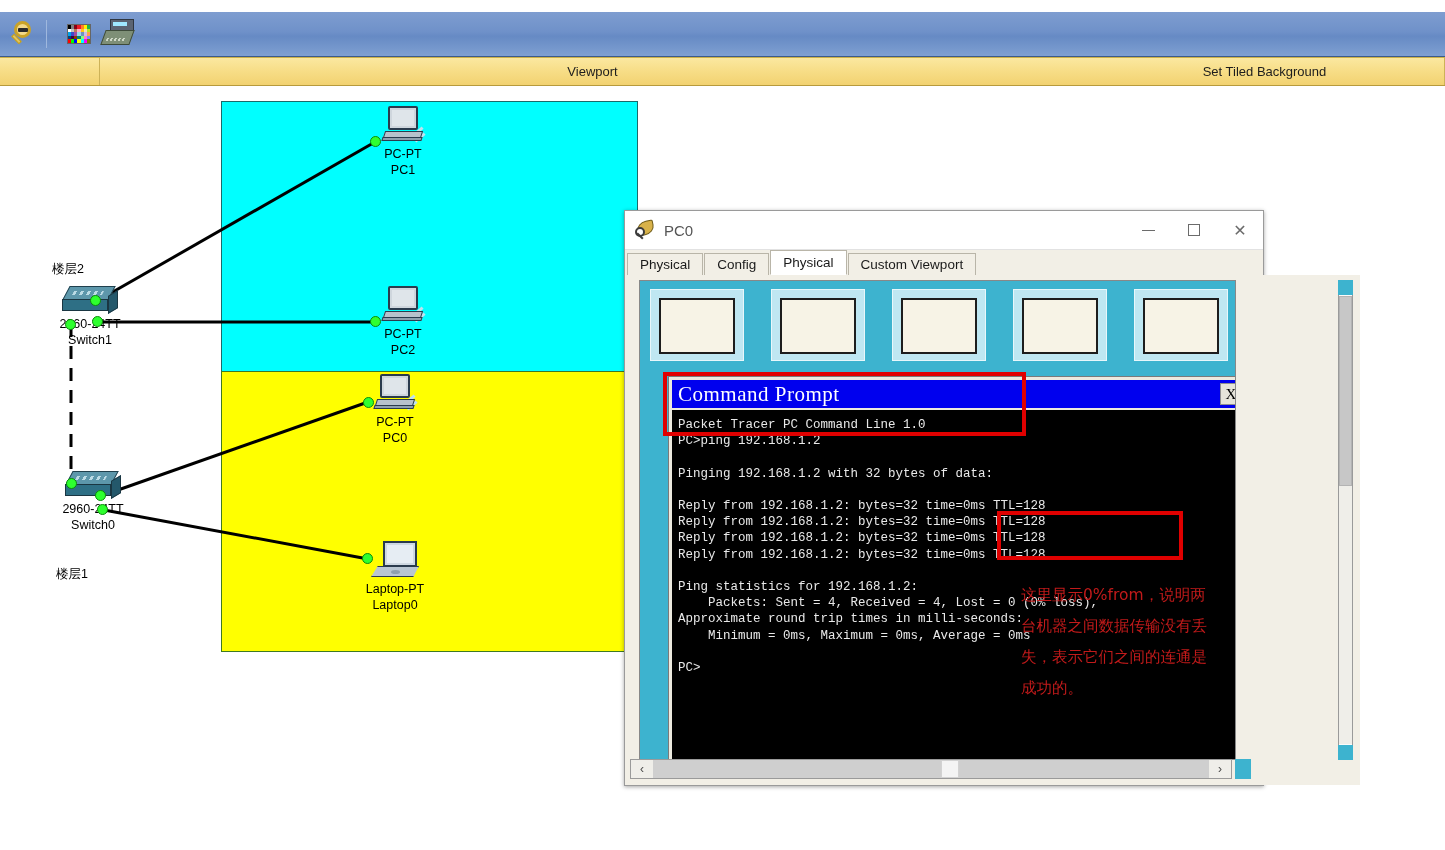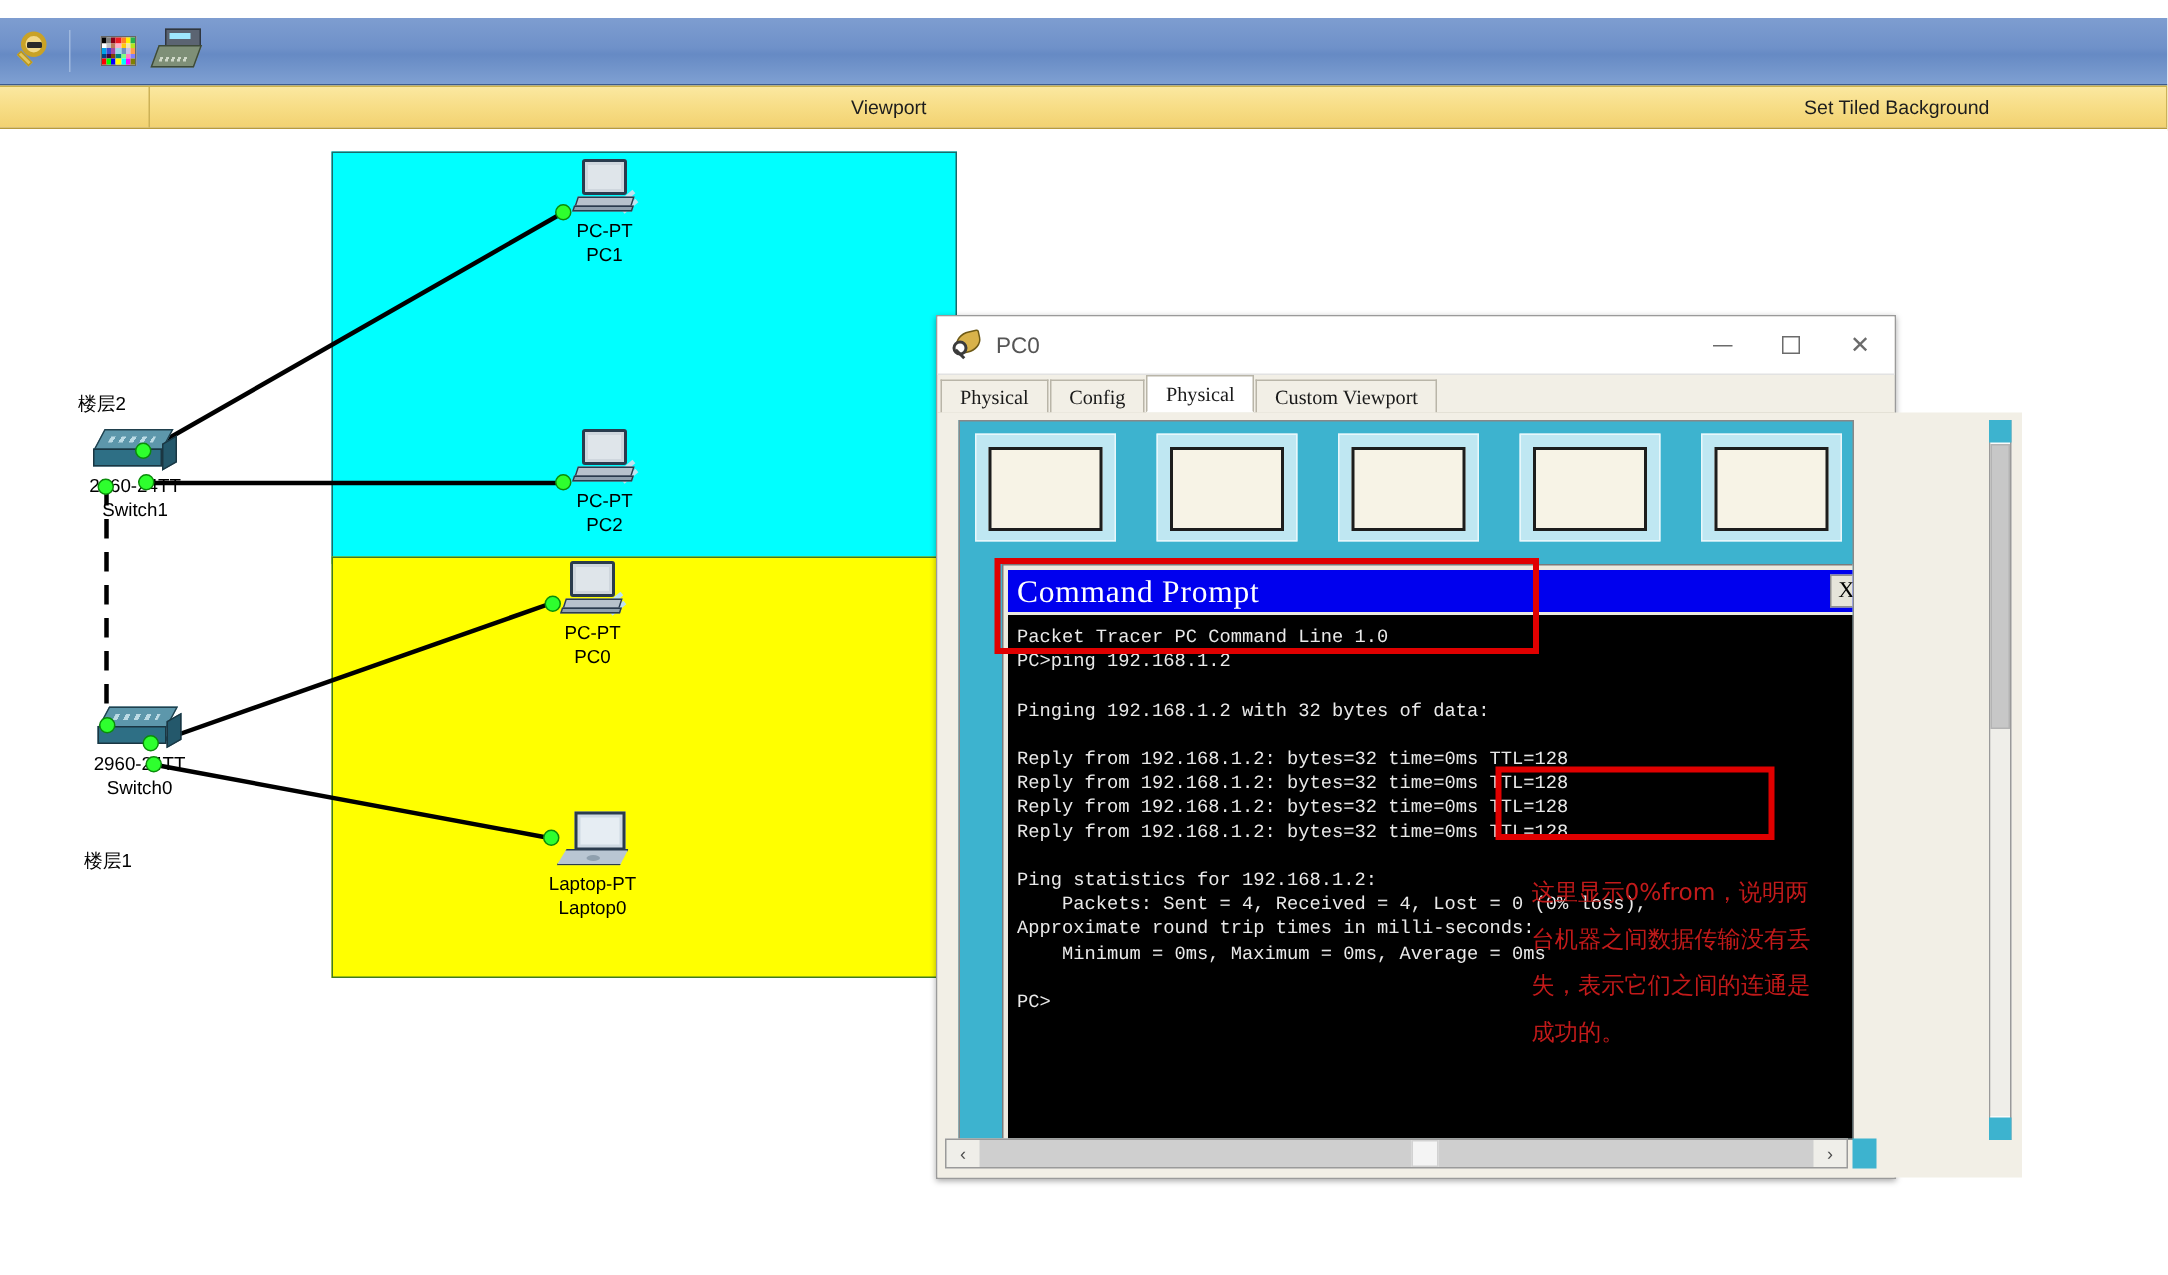--- a/index.html
+++ b/index.html
@@ -111,23 +111,23 @@
   .pticon .lens{position:absolute;left:0px;top:6px;width:10px;height:10px;border-radius:50%;
     border:2px solid #3b3b3b;box-sizing:border-box;background:#fff;}
   .pticon .stick{position:absolute;left:1px;top:14px;width:8px;height:2px;background:#3b3b3b;transform:rotate(45deg);}
   .wbtns{margin-left:auto;display:flex;align-items:center;}
   .wbtn{width:46px;height:38px;display:flex;align-items:center;justify-content:center;color:#6b6b6b;font-size:16px;}
   .wbtn .dash{width:13px;height:1px;background:#6b6b6b;}
   .wbtn .sq{width:12px;height:12px;border:1px solid #6b6b6b;box-sizing:border-box;}
   #pc0-tabs{height:25px;background:#f2efe6;display:flex;align-items:flex-end;padding-left:2px;
     border-bottom:1px solid #b9b5a8;}
   .tab{height:22px;line-height:22px;padding:0 12px;font-size:13.5px;color:#1a1a1a;
-    border:1px solid #b9b5a8;border-bottom:none;background:#f2efe6;margin-right:1px;box-sizing:border-box;font-family:Liberation Serif, serif;}
+    border:1px solid #b9b5a8;border-bottom:none;background:#f2efe6;margin-right:1px;box-sizing:border-box;}
   .tab.active{background:#ffffff;height:25px;line-height:24px;font-weight:normal;border-bottom:1px solid #ffffff;}
-  #pc0-body{position:absolute;left:0;top:64px;width:723px;height:510px;background:#f2efe6;}
+  #pc0-body{position:absolute;left:0;top:64px;width:723px;height:510px;background:#f2efe6;padding-left:12px;}
   #desktop-pane{position:absolute;left:14px;top:5px;width:597px;height:480px;background:#3db3cf;
     border:1px solid #888;box-sizing:border-box;overflow:hidden;}
   .dtile{position:absolute;top:8px;width:94px;height:72px;background:#bfe7f2;border:1px solid #e8f7fb;box-sizing:border-box;}
   .dtile .doc{position:absolute;left:8px;top:8px;width:76px;height:56px;background:#f7f3e6;border:2px solid #1d1d1d;box-sizing:border-box;}
   
   #vscroll{position:absolute;right:7px;top:5px;width:15px;height:480px;background:#efeee9;border:1px solid #9a9a9a;box-sizing:border-box;}
   #vscroll .arrow{width:13px;height:15px;display:flex;align-items:center;justify-content:center;font-size:10px;color:#4a4a4a;background:#fbfbfa;}
   #vscroll .track{position:absolute;left:0;top:15px;width:13px;height:450px;background:#efeee9;}
   #vscroll .thumb{position:absolute;left:0;top:0px;width:13px;height:190px;background:#c7c7c7;border:1px solid #b3b3b3;box-sizing:border-box;}
   #vscroll .arrow.down{position:absolute;bottom:0;left:0;}

